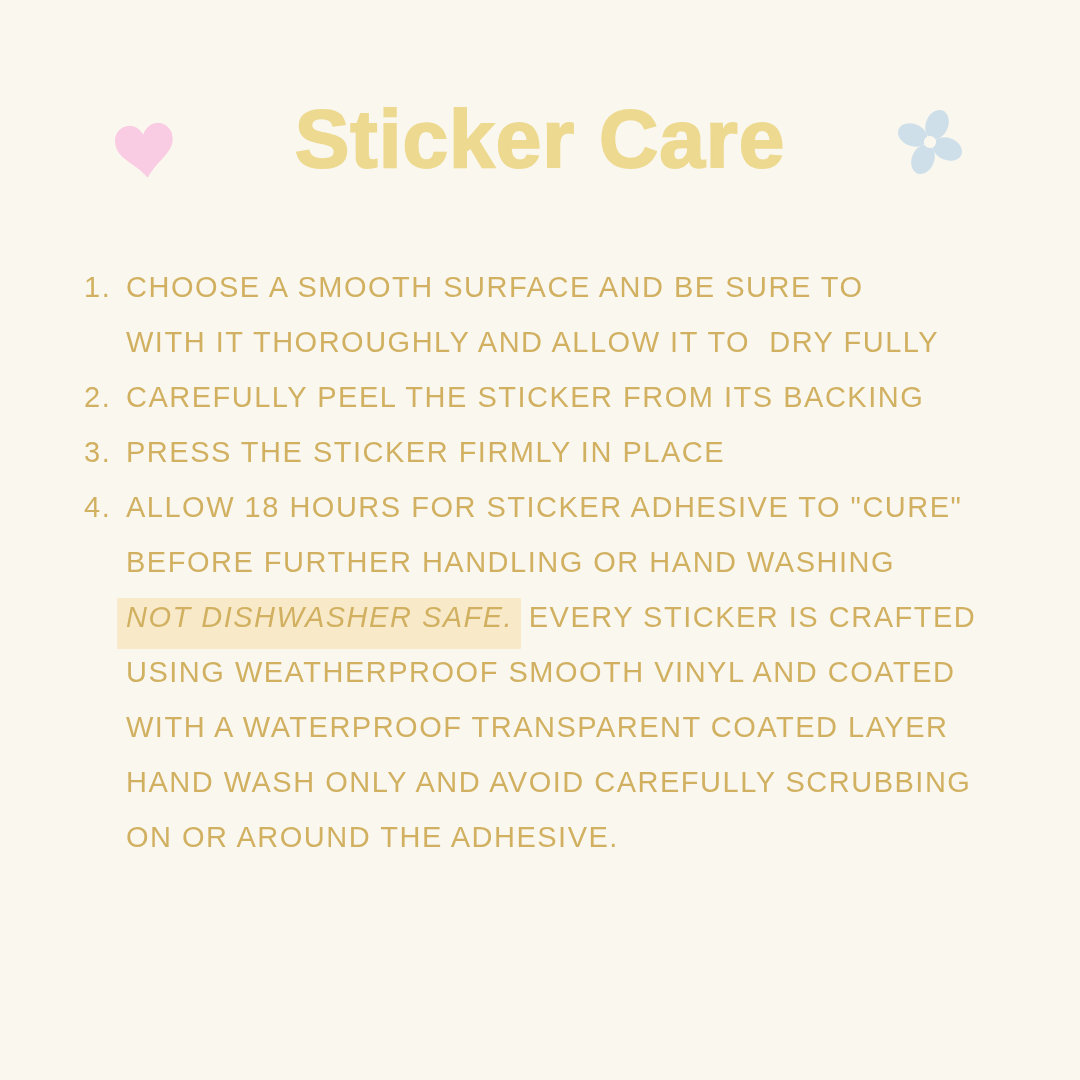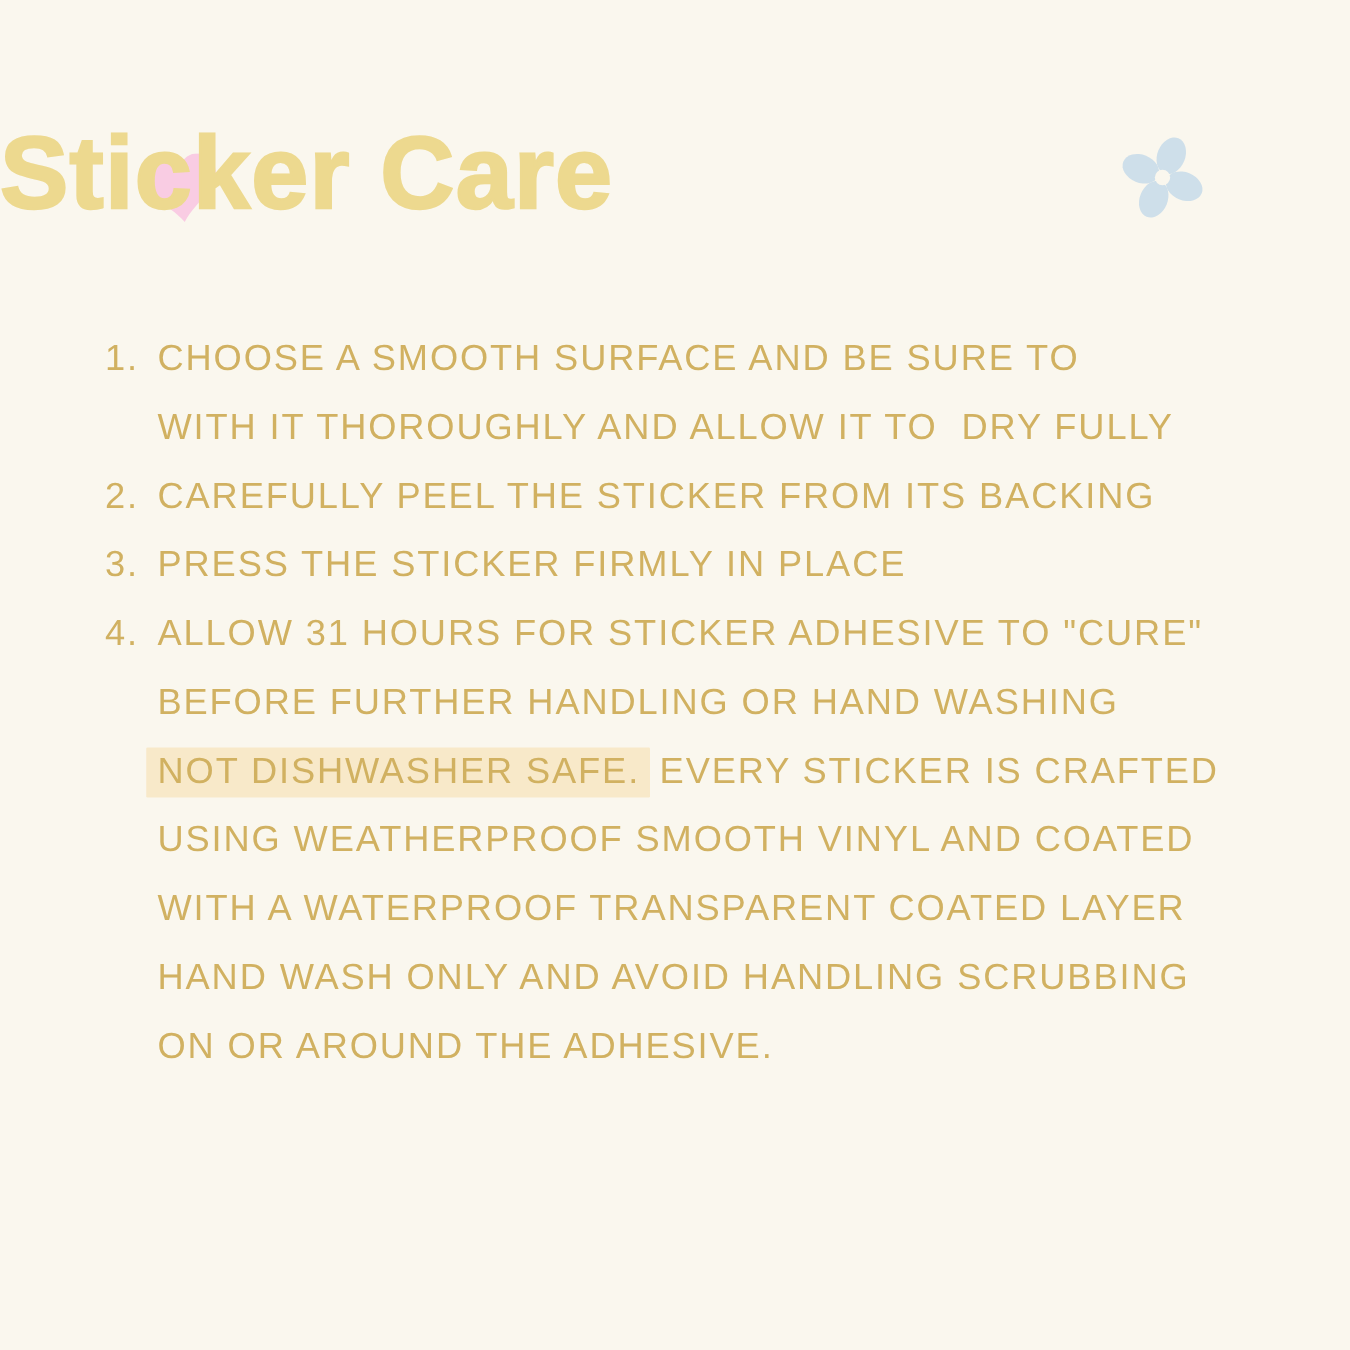--- a/index.html
+++ b/index.html
@@ -23,21 +23,21 @@
     background: var(--background);
     overflow: hidden;
   }
   .header {
     position: relative;
     height: 232px;
   }
   .title {
     position: absolute;
     top: 92px; left: 0; right: 0;
-    text-align: left;
+    text-align: center;
     font-size: 82px;
     font-weight: bold;
     letter-spacing: 1px;
     color: var(--title-gold);
     -webkit-text-stroke: 2px var(--title-gold);
   }
   .heart-wrap {
     position: absolute;
     left: 116px; top: 124px;
     width: 58px; height: 54px;
@@ -58,23 +58,24 @@
   .item { display: flex; align-items: flex-start; }
   .num {
     flex: 0 0 42px;
     white-space: pre;
   }
   .lines { flex: 1 1 auto; }
   .line { white-space: pre; }
   .line span { white-space: pre; text-align: center; }
   .hl {
     background: var(--highlight-cream);
-    padding: 3px 8px 5px 9px;
+    padding: 3px 8px 16px 9px;
     margin: 0 -2px 0 -9px;
     border-radius: 1px;
+    font-style: italic;
   }
 </style>
 </head>
 <body>
 
 <div class="poster">
 
   <div class="header">
 
     <span class="heart-wrap">
@@ -115,24 +116,24 @@
       </div>
       <div class="item">
         <div class="num">3.</div>
         <div class="lines">
           <div class="line"><span>PRESS THE STICKER FIRMLY IN PLACE</span></div>
         </div>
       </div>
       <div class="item">
         <div class="num">4.</div>
         <div class="lines">
-          <div class="line"><span>ALLOW 31 HOURS FOR STICKER ADHESIVE TO "CURE"</span></div>
+          <div class="line"><span>ALLOW 18 HOURS FOR STICKER ADHESIVE TO "CURE"</span></div>
           <div class="line"><span>BEFORE FURTHER HANDLING OR HAND WASHING</span></div>
           <div class="line"><span class="hl">NOT DISHWASHER SAFE.</span><span> EVERY STICKER IS CRAFTED</span></div>
           <div class="line"><span>USING WEATHERPROOF SMOOTH VINYL AND COATED</span></div>
           <div class="line"><span>WITH A WATERPROOF TRANSPARENT COATED LAYER</span></div>
-          <div class="line"><span>HAND WASH ONLY AND AVOID HANDLING SCRUBBING</span></div>
+          <div class="line"><span>HAND WASH ONLY AND AVOID CAREFULLY SCRUBBING</span></div>
           <div class="line"><span>ON OR AROUND THE ADHESIVE.</span></div>
         </div>
       </div>
     </div>
 
 </div>
 
 </body></html>

